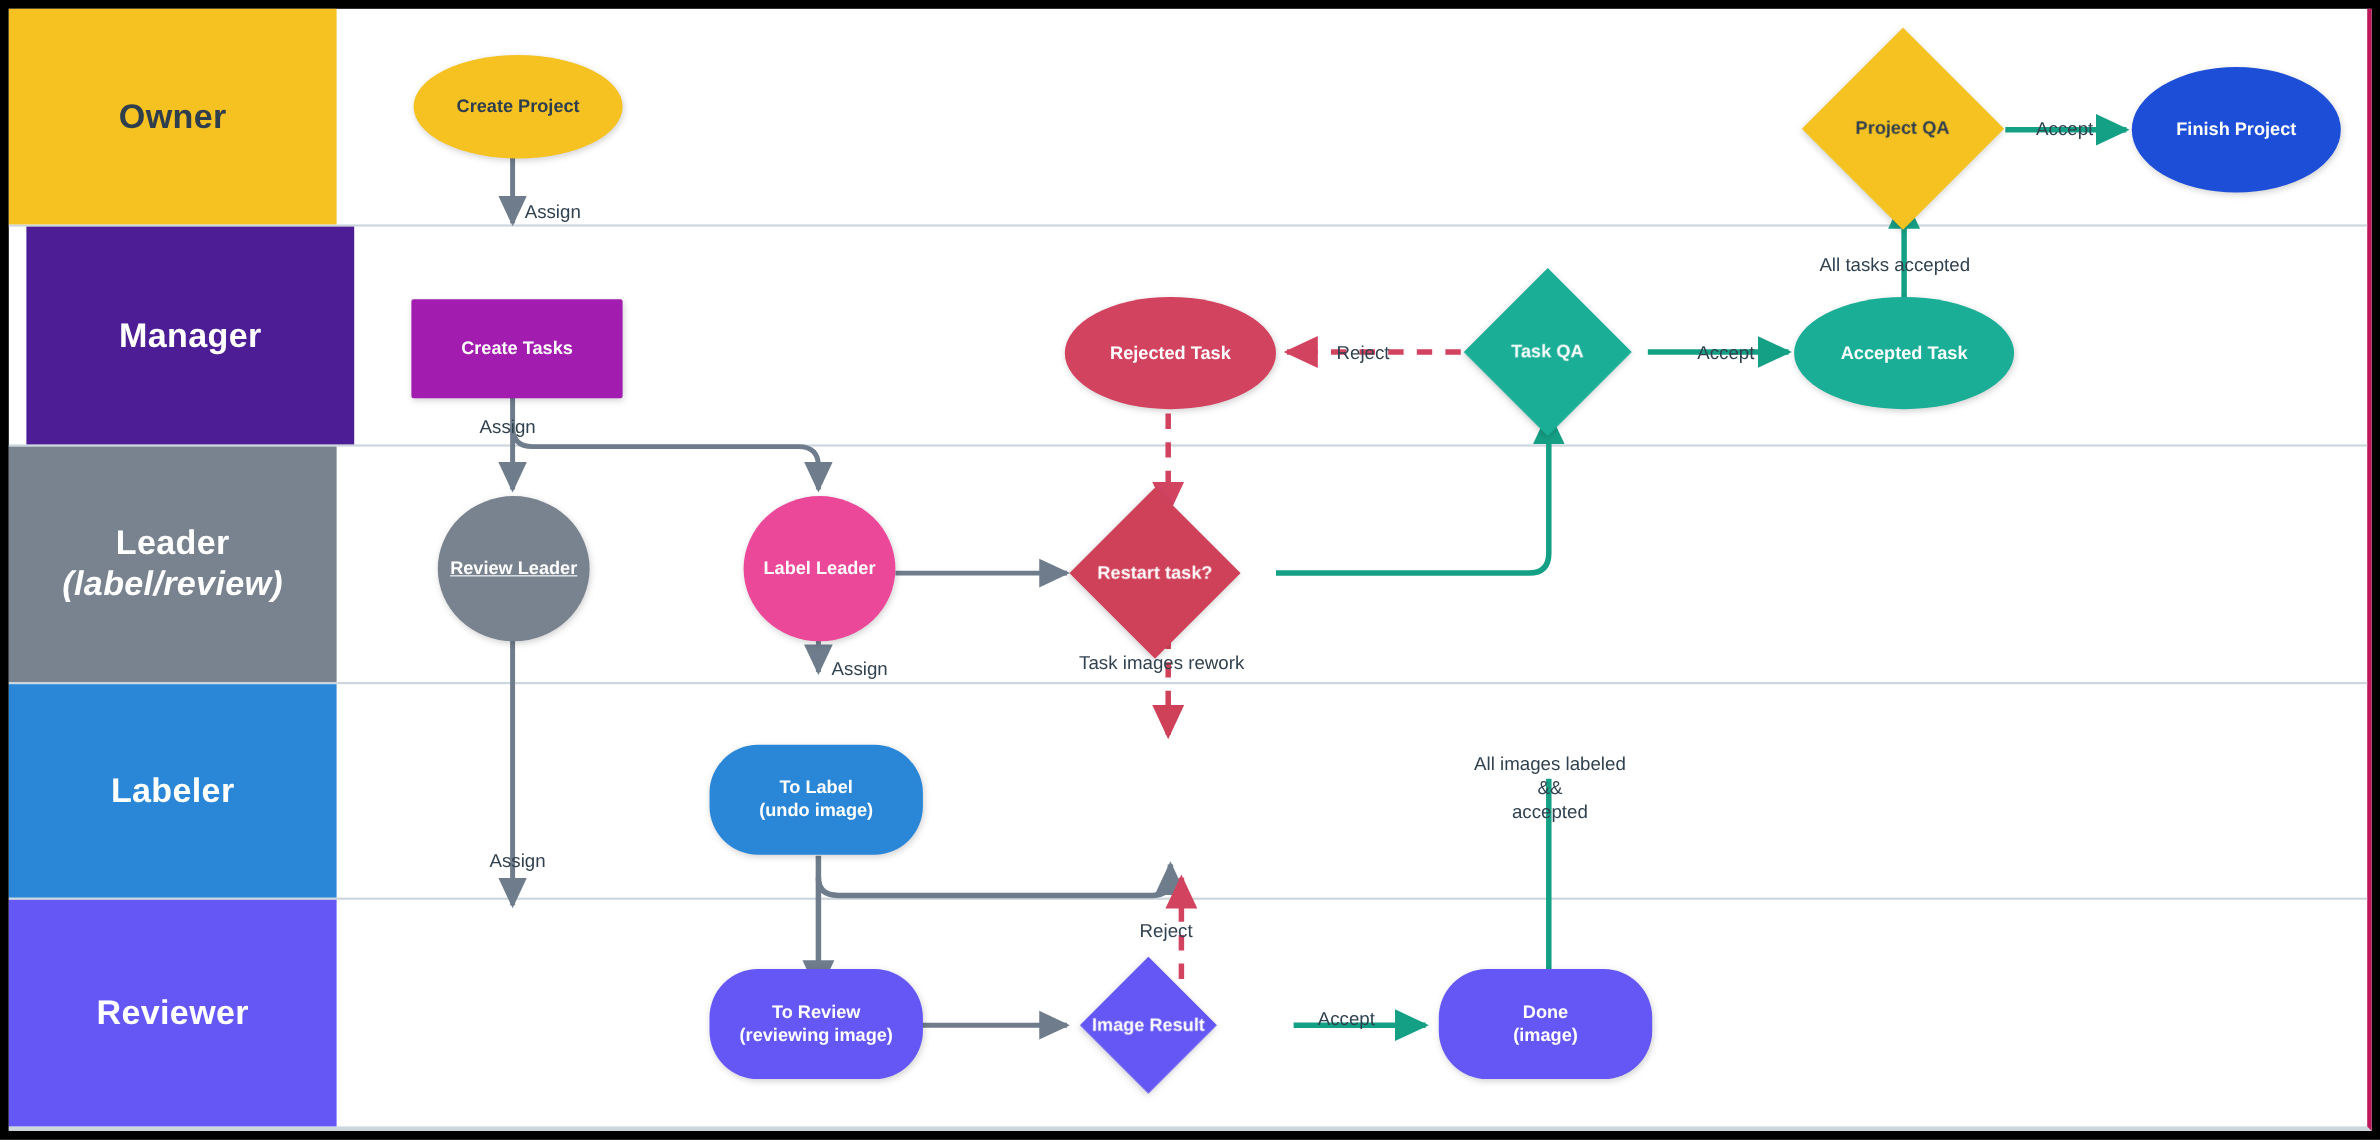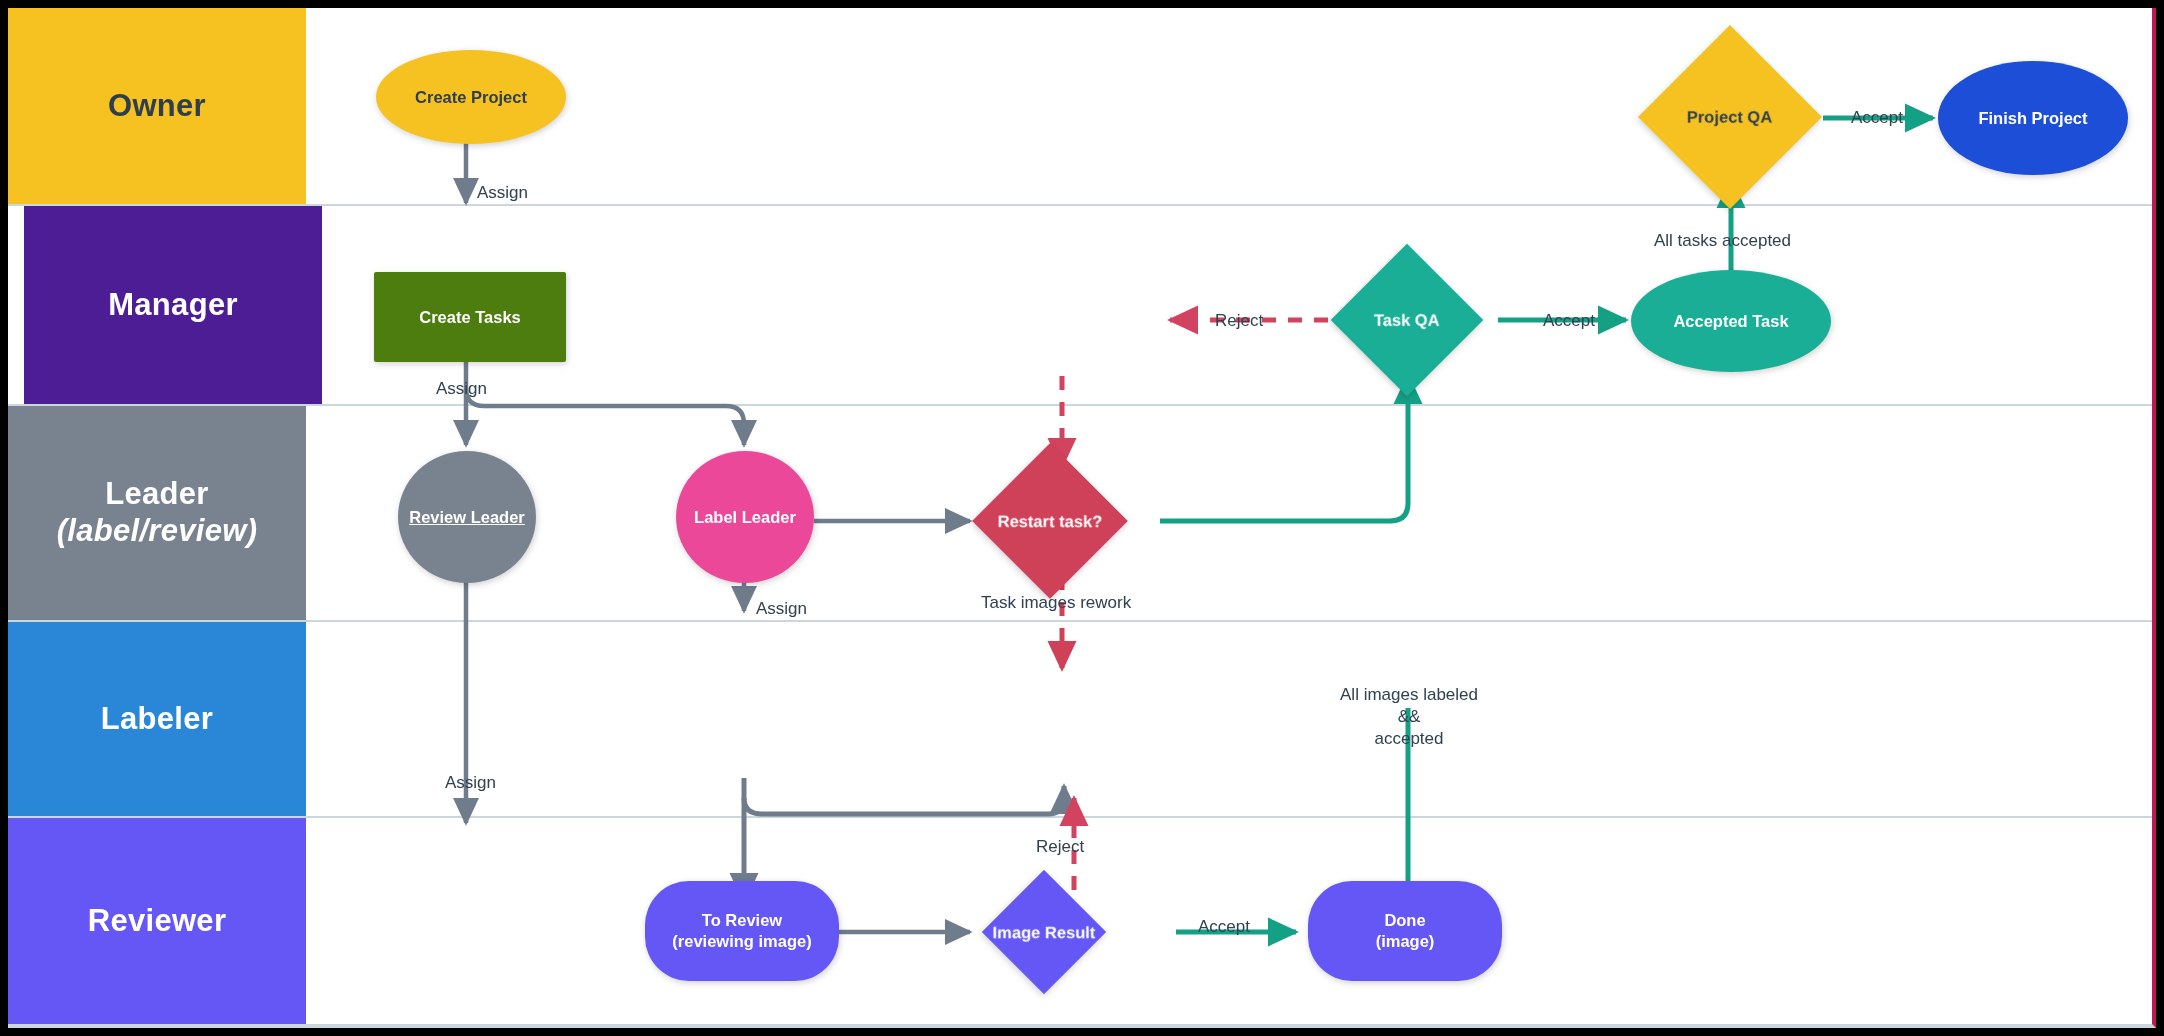--- a/index.html
+++ b/index.html
@@ -137,26 +137,31 @@
           <span class="l1">Project QA</span>
         </span>
     </div>
 
     <div class="node ellipse" style="left:1930px;top:53px;width:190px;height:114px;background:#1d4ed8;color:#FFFFFF;">
       <span>
           <span class="l1">Finish Project</span>
         </span>
     </div>
 
-    <div class="node rect" style="left:366px;top:264px;width:192px;height:90px;background:#4d7c0f;color:#FFFFFF;">
+    <div class="node rect" style="left:366px;top:264px;width:192px;height:90px;background:#a21caf;color:#FFFFFF;">
       <span>
           <span class="l1">Create Tasks</span>
         </span>
     </div>
 
+    <div class="node ellipse" style="left:960px;top:262px;width:192px;height:102px;background:#D24360;color:#FFFFFF;">
+      <span>
+          <span class="l1">Rejected  Task</span>
+        </span>
+    </div>
 
     <div class="node diamond" style="left:1345px;top:258px;width:108px;height:108px;background:#1AAE96;color:#FFFFFF;">
       <span>
           <span class="l1">Task QA</span>
         </span>
     </div>
 
     <div class="node ellipse" style="left:1623px;top:262px;width:200px;height:102px;background:#1AAE96;color:#FFFFFF;">
       <span>
           <span class="l1">Accepted  Task</span>
@@ -174,20 +179,26 @@
           <span class="l1">Label Leader</span>
         </span>
     </div>
 
     <div class="node diamond" style="left:987px;top:458px;width:110px;height:110px;background:#CF4159;color:#FFFFFF;">
       <span>
           <span class="l1">Restart task?</span>
         </span>
     </div>
 
+    <div class="node stadium" style="left:637px;top:669px;width:194px;height:100px;background:#2A87D8;color:#FFFFFF;">
+      <span>
+        <span class="l1">To Label</span>
+        <span class="l2">(undo image)</span>
+      </span>
+    </div>
 
 
     <div class="node stadium" style="left:637px;top:873px;width:194px;height:100px;background:#6457F5;color:#FFFFFF;">
       <span>
         <span class="l1">To Review</span>
         <span class="l2">(reviewing image)</span>
       </span>
     </div>
 
     <div class="node diamond" style="left:992px;top:880px;width:88px;height:88px;background:#6457F5;color:#FFFFFF;">

